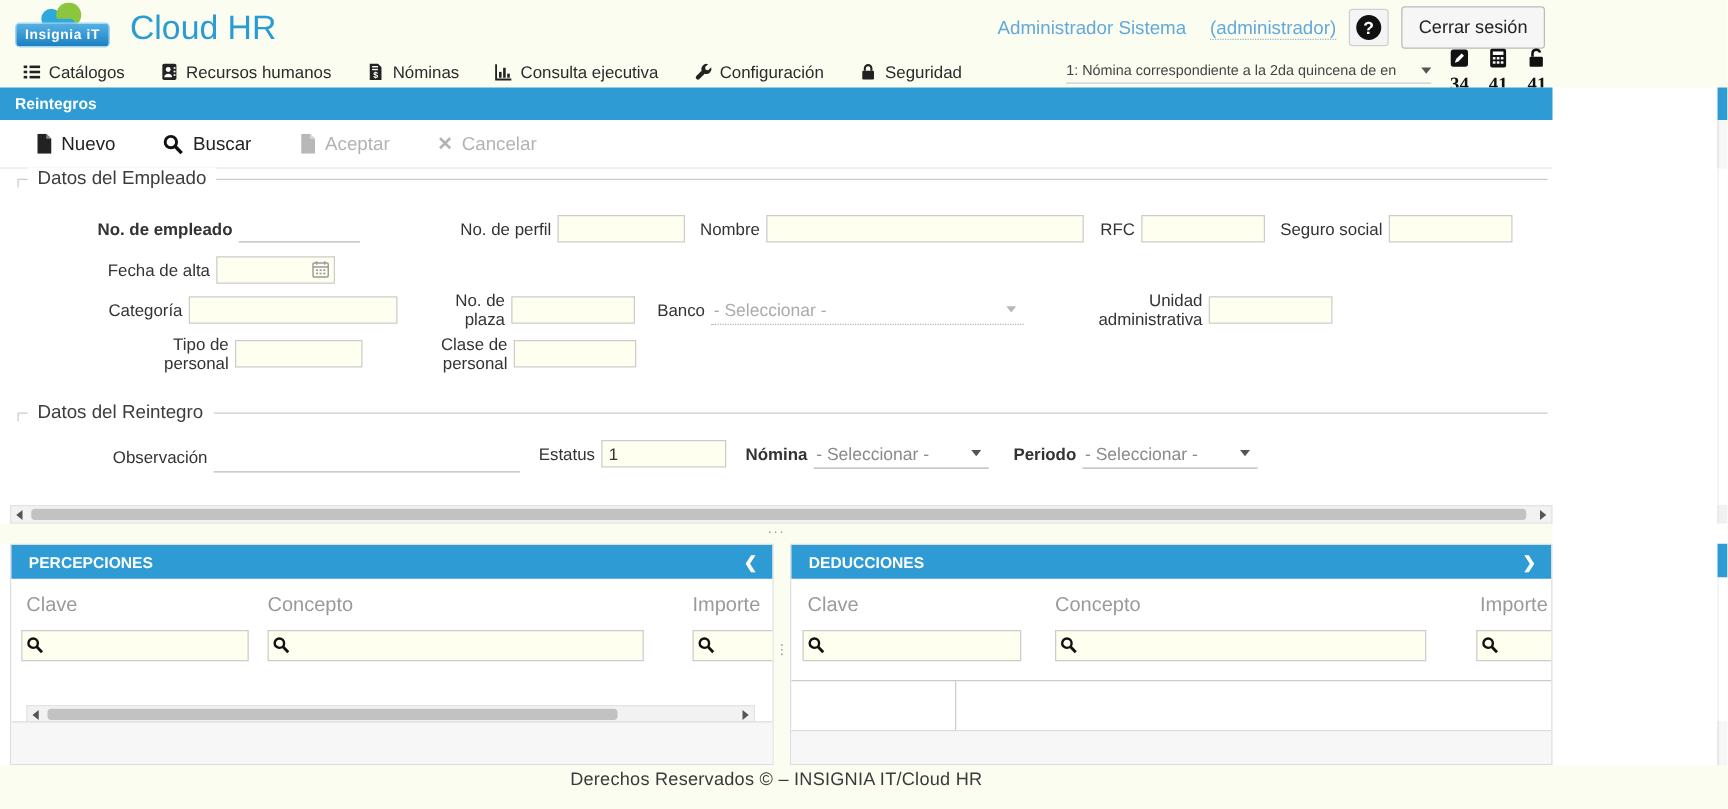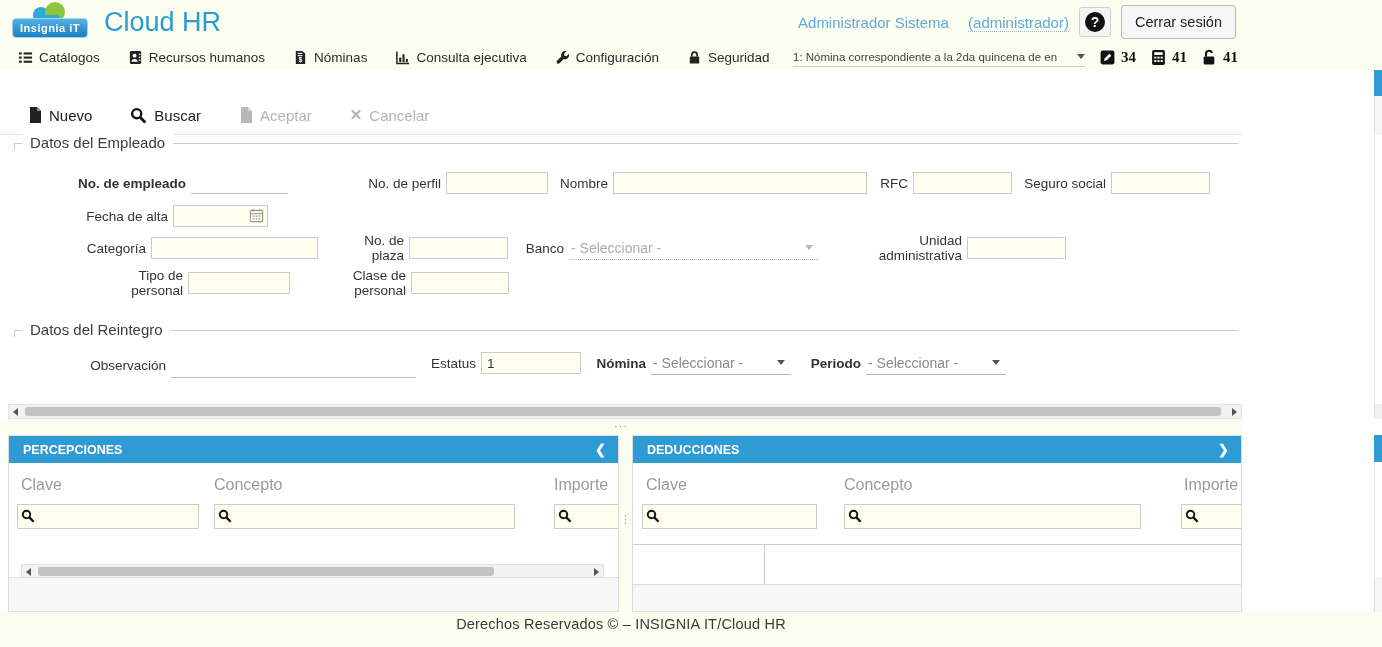--- a/index.html
+++ b/index.html
@@ -19,21 +19,21 @@
   .help-btn { width:32px; height:30px; background:#f4f4f4; border:1px solid #d0d0d0; border-radius:3px; display:flex; align-items:center; justify-content:center; cursor:pointer; }
   .help-circ { width:20px; height:20px; background:#111; color:#fff; border-radius:50%; font-size:14px; font-weight:bold; text-align:center; line-height:20px; }
   .logout-btn { height:34px; padding:0 13px; background:#f6f6f6; border:1px solid #bbb; border-radius:3px; font-size:14.5px; color:#222; cursor:pointer; }
 
   
   .navbar { position:absolute; left:0; top:44px; width:1242px; height:26px; display:flex; align-items:center; padding:0 4px 0 18px; }
   .nav-item { display:flex; align-items:center; gap:6px; margin-right:28px; font-size:13.5px; color:#2b2b2b; cursor:pointer; white-space:nowrap; }
   .nav-item svg { flex:none; }
   .nav-select { margin-left:auto; width:292px; height:20px; display:flex; align-items:center; border-bottom:1px solid #ccc; cursor:pointer; }
   .nav-select .txt { flex:1; font-size:11.5px; color:#444; white-space:nowrap; overflow:hidden; }
-  .counter { display:flex; align-items:center; gap:5px; margin-left:14px; cursor:pointer; }
+  .counter { display:flex; align-items:center; gap:5px; margin-left:14px; cursor:pointer;flex-direction:column; }
   .counter .cnt { font-family:"Liberation Serif", serif; font-weight:bold; font-size:15px; color:#111; }
 
   
   .caret { width:0; height:0; border-left:4px solid transparent; border-right:4px solid transparent; border-top:5px solid #555; flex:none; }
   .caret.light { border-top-color:#b8b8b8; }
   .arrL { width:0; height:0; border-top:4px solid transparent; border-bottom:4px solid transparent; border-right:5px solid #555; }
   .arrR { width:0; height:0; border-top:4px solid transparent; border-bottom:4px solid transparent; border-left:5px solid #555; }
 
   
   .white-bg { position:absolute; left:0; top:70px; width:1374px; height:542px; background:#fff; }
@@ -208,20 +208,21 @@
       <svg width="17" height="17" viewBox="0 0 16 16">
           <rect x="2.5" y="7" width="10" height="7.5" rx="1" fill="#111"></rect>
           <path d="M4.7 7V4.6a2.9 2.9 0 0 1 5.7-.8" stroke="#111" stroke-width="1.9" fill="none"></path>
         </svg>
       <span class="cnt">41</span>
     </div>
   </div>
 
   <div class="white-bg"></div>
 
+  <div class="page-bar">Reintegros</div>
 
   <div class="toolbar">
     <div class="tool-btn">
       <svg width="14" height="16" viewBox="0 0 14 16">
           <path d="M2 0h7l4 4v12H2z" fill="#222"></path>
           <path d="M9 0l4 4H9z" fill="#888"></path>
         </svg>
       <span>Nuevo</span>
     </div>
     <div class="tool-btn">

